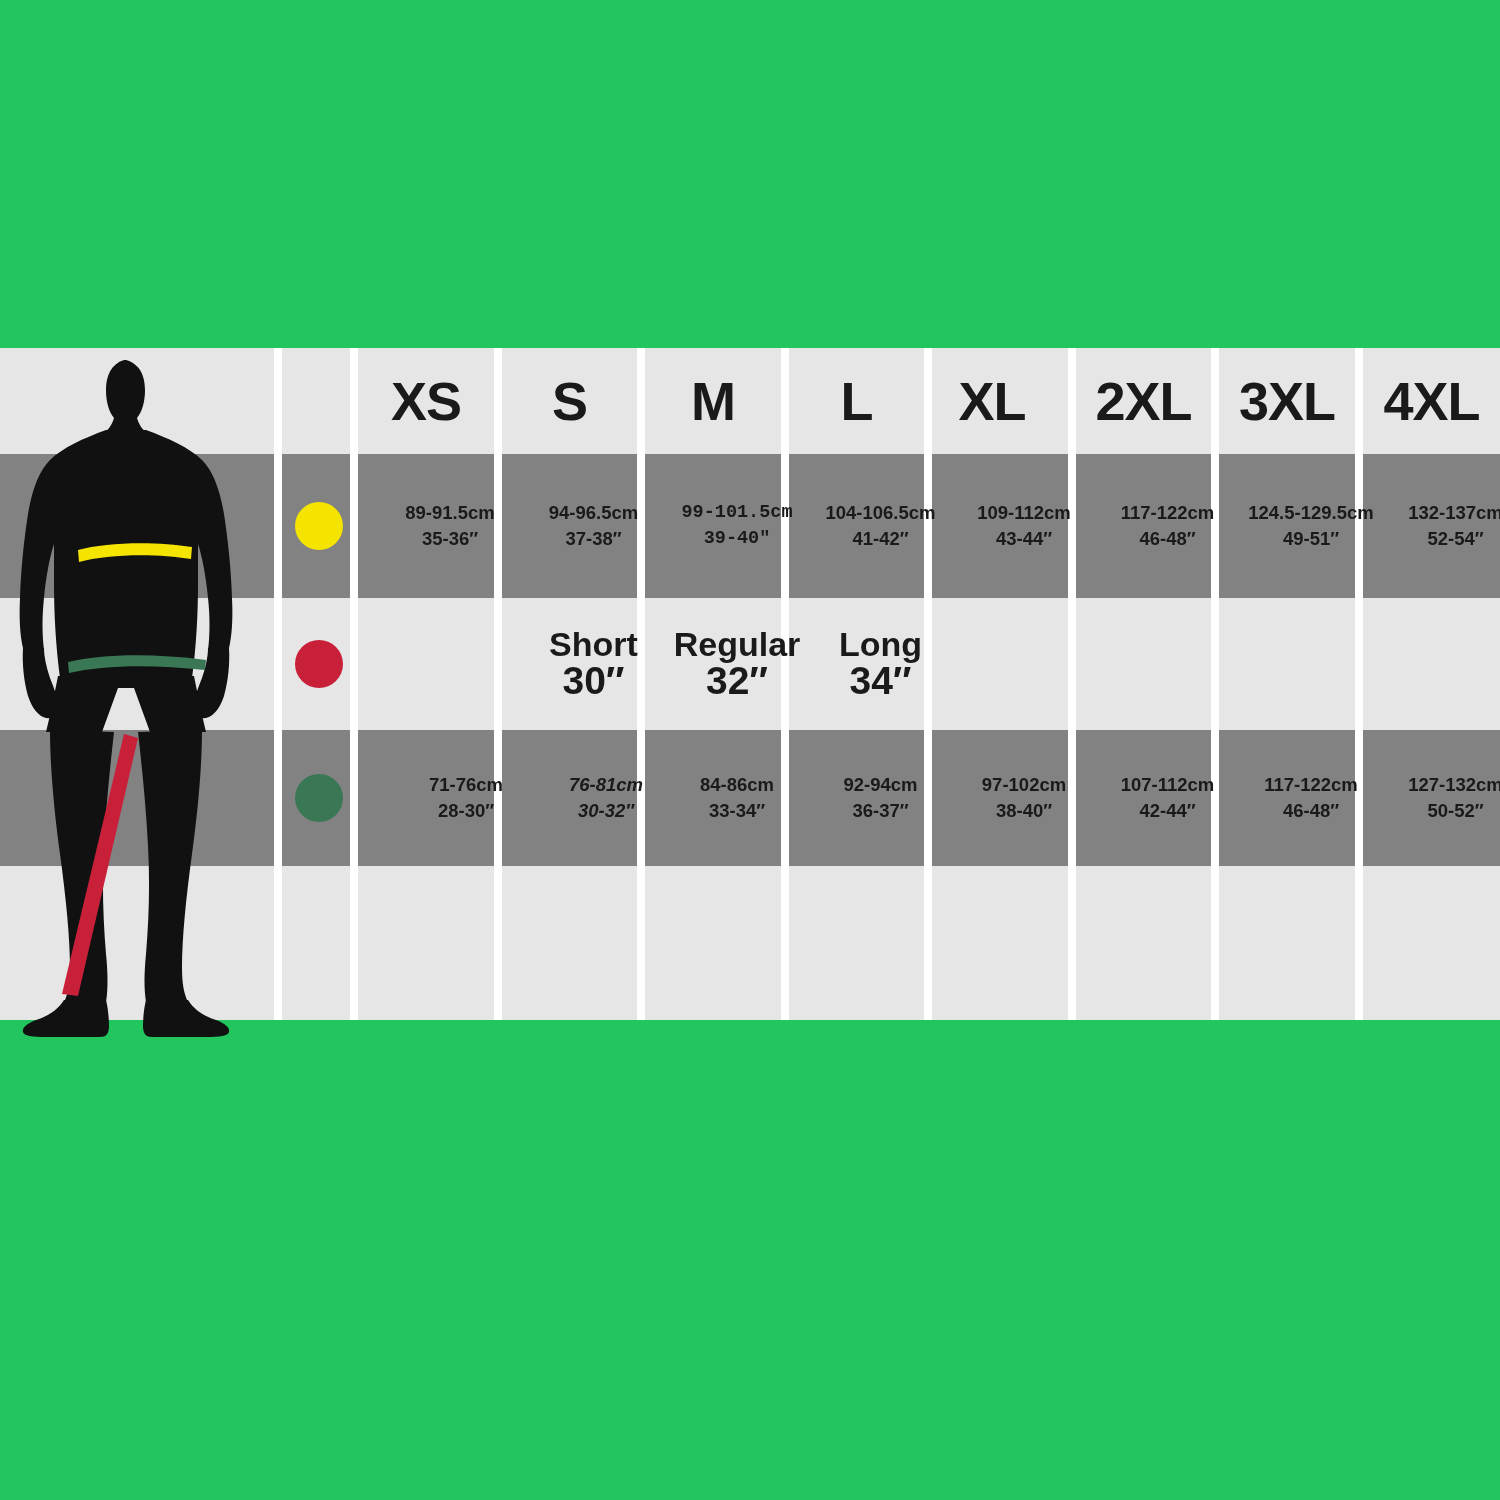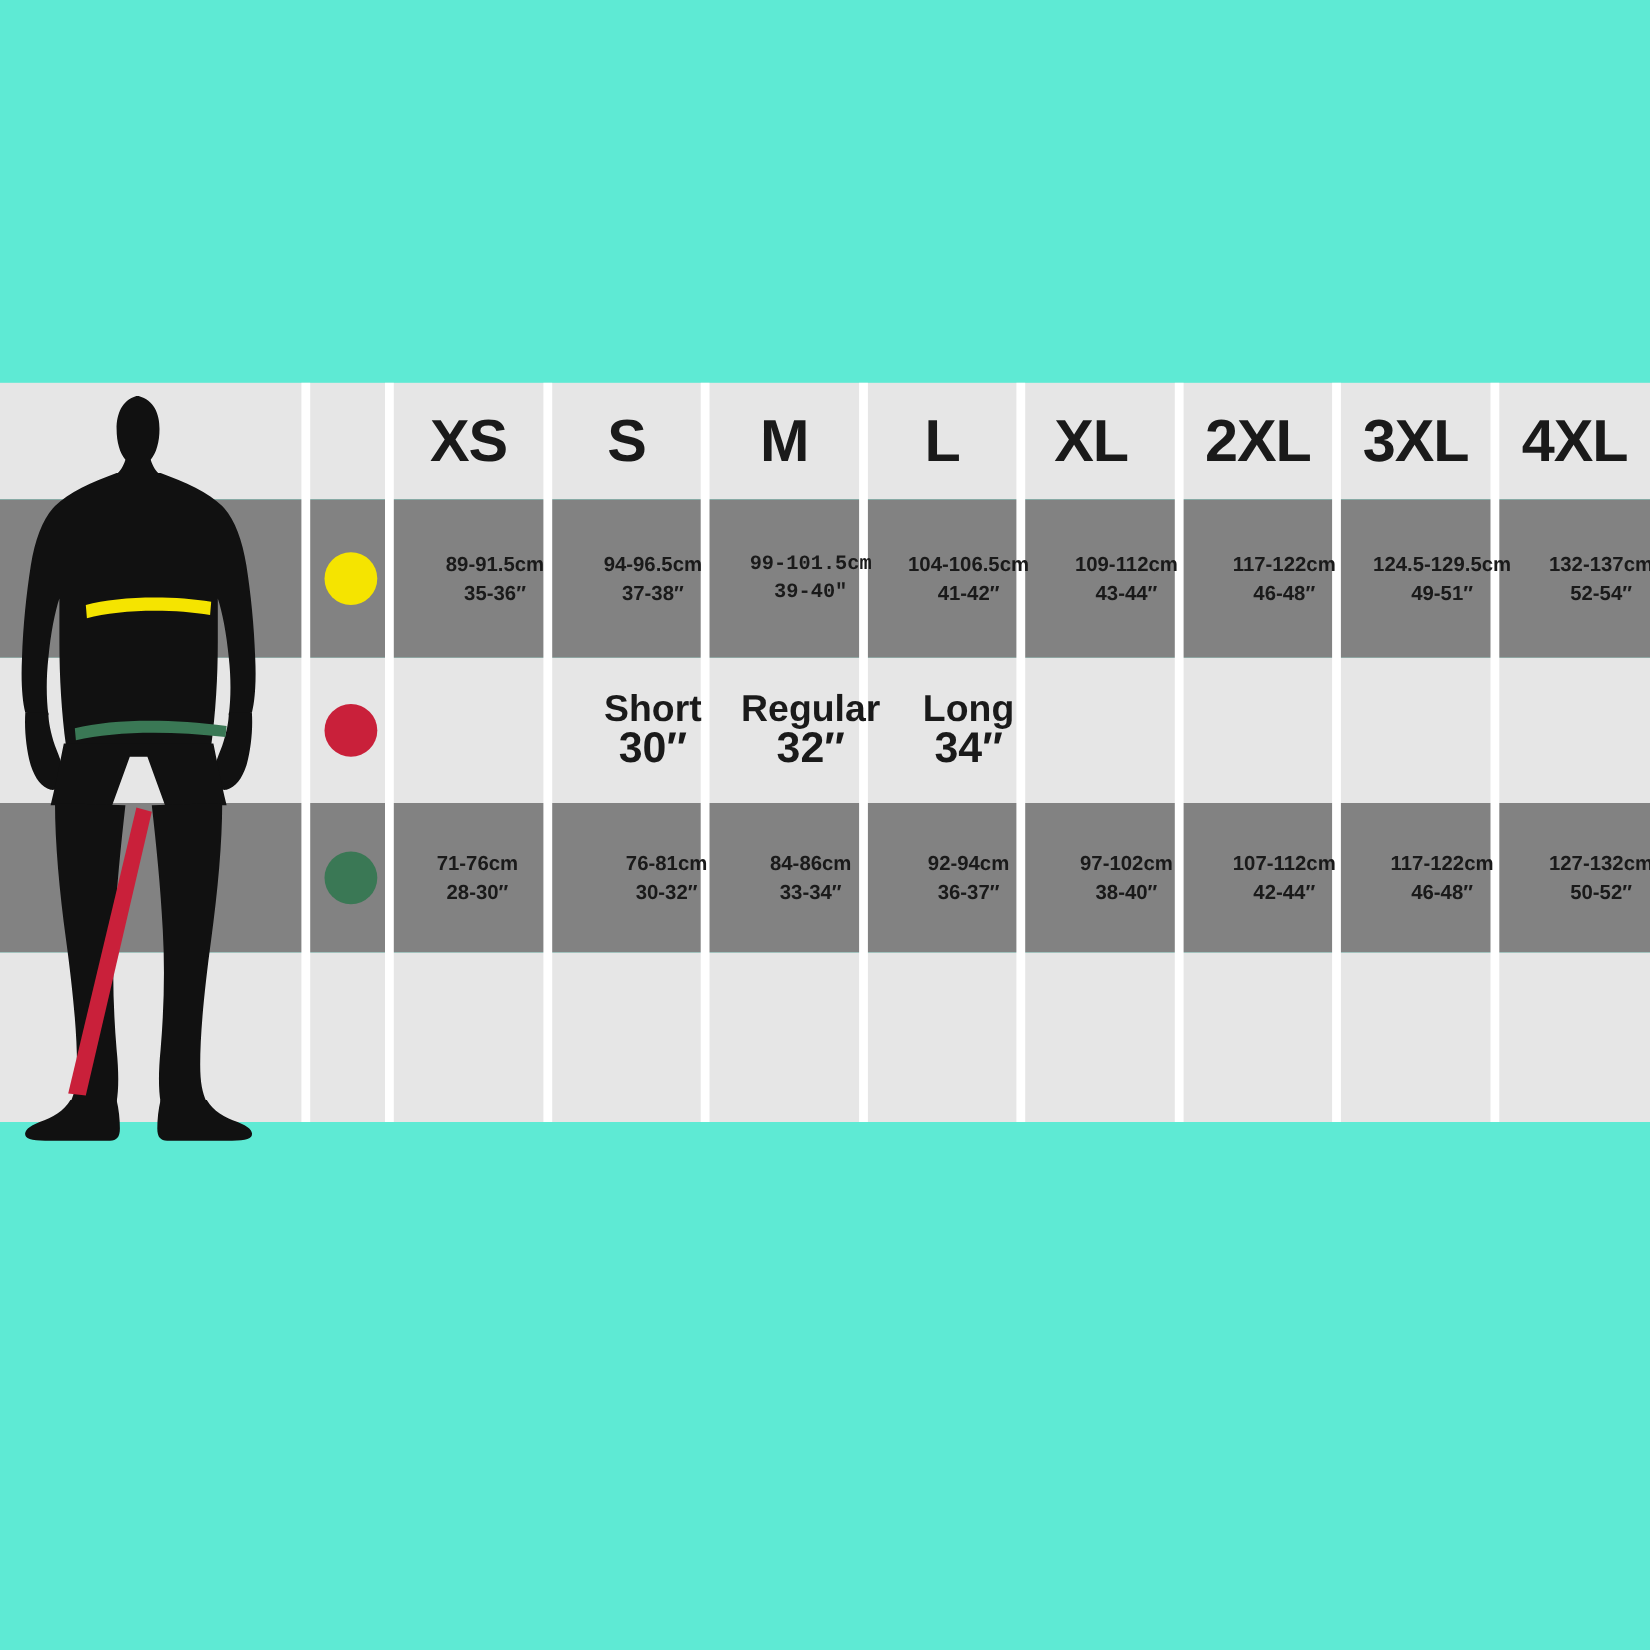--- a/index.html
+++ b/index.html
@@ -10,21 +10,21 @@
   body {
     width: 1500px;
     height: 1500px;
     font-family: "Liberation Sans", sans-serif;
     overflow: hidden;
   }
   #stage {
     position: relative;
     width: 1500px;
     height: 1500px;
-    background: #5eead4;
+    background: #22c55e;
   }
 
   
   #chart {
     position: absolute;
     left: 0px;
     top: 348px;
     width: 1500px;
     height: 672px;
   }
@@ -263,25 +263,25 @@
     </div>
     <div class="cell big" style="left:1219px;top:278px;width:136px;">
       <span class="l1"></span>
       <span class="l2"></span>
     </div>
     <div class="cell big" style="left:1363px;top:278px;width:137px;">
       <span class="l1"></span>
       <span class="l2"></span>
     </div>
 
-    <div class="cell" style="left:342px;top:424px;width:136px;">
+    <div class="cell" style="left:374px;top:424px;width:136px;">
       <span class="l1">71-76cm</span>
       <span class="l2">28-30″</span>
     </div>
-    <div class="cell" style="left:502px;top:424px;width:160px;">
+    <div class="cell" style="left:502px;top:424px;width:160px;font-style:italic;">
       <span class="l1">76-81cm</span>
       <span class="l2">30-32″</span>
     </div>
     <div class="cell" style="left:645px;top:424px;width:136px;">
       <span class="l1">84-86cm</span>
       <span class="l2">33-34″</span>
     </div>
     <div class="cell" style="left:789px;top:424px;width:135px;">
       <span class="l1">92-94cm</span>
       <span class="l2">36-37″</span>

